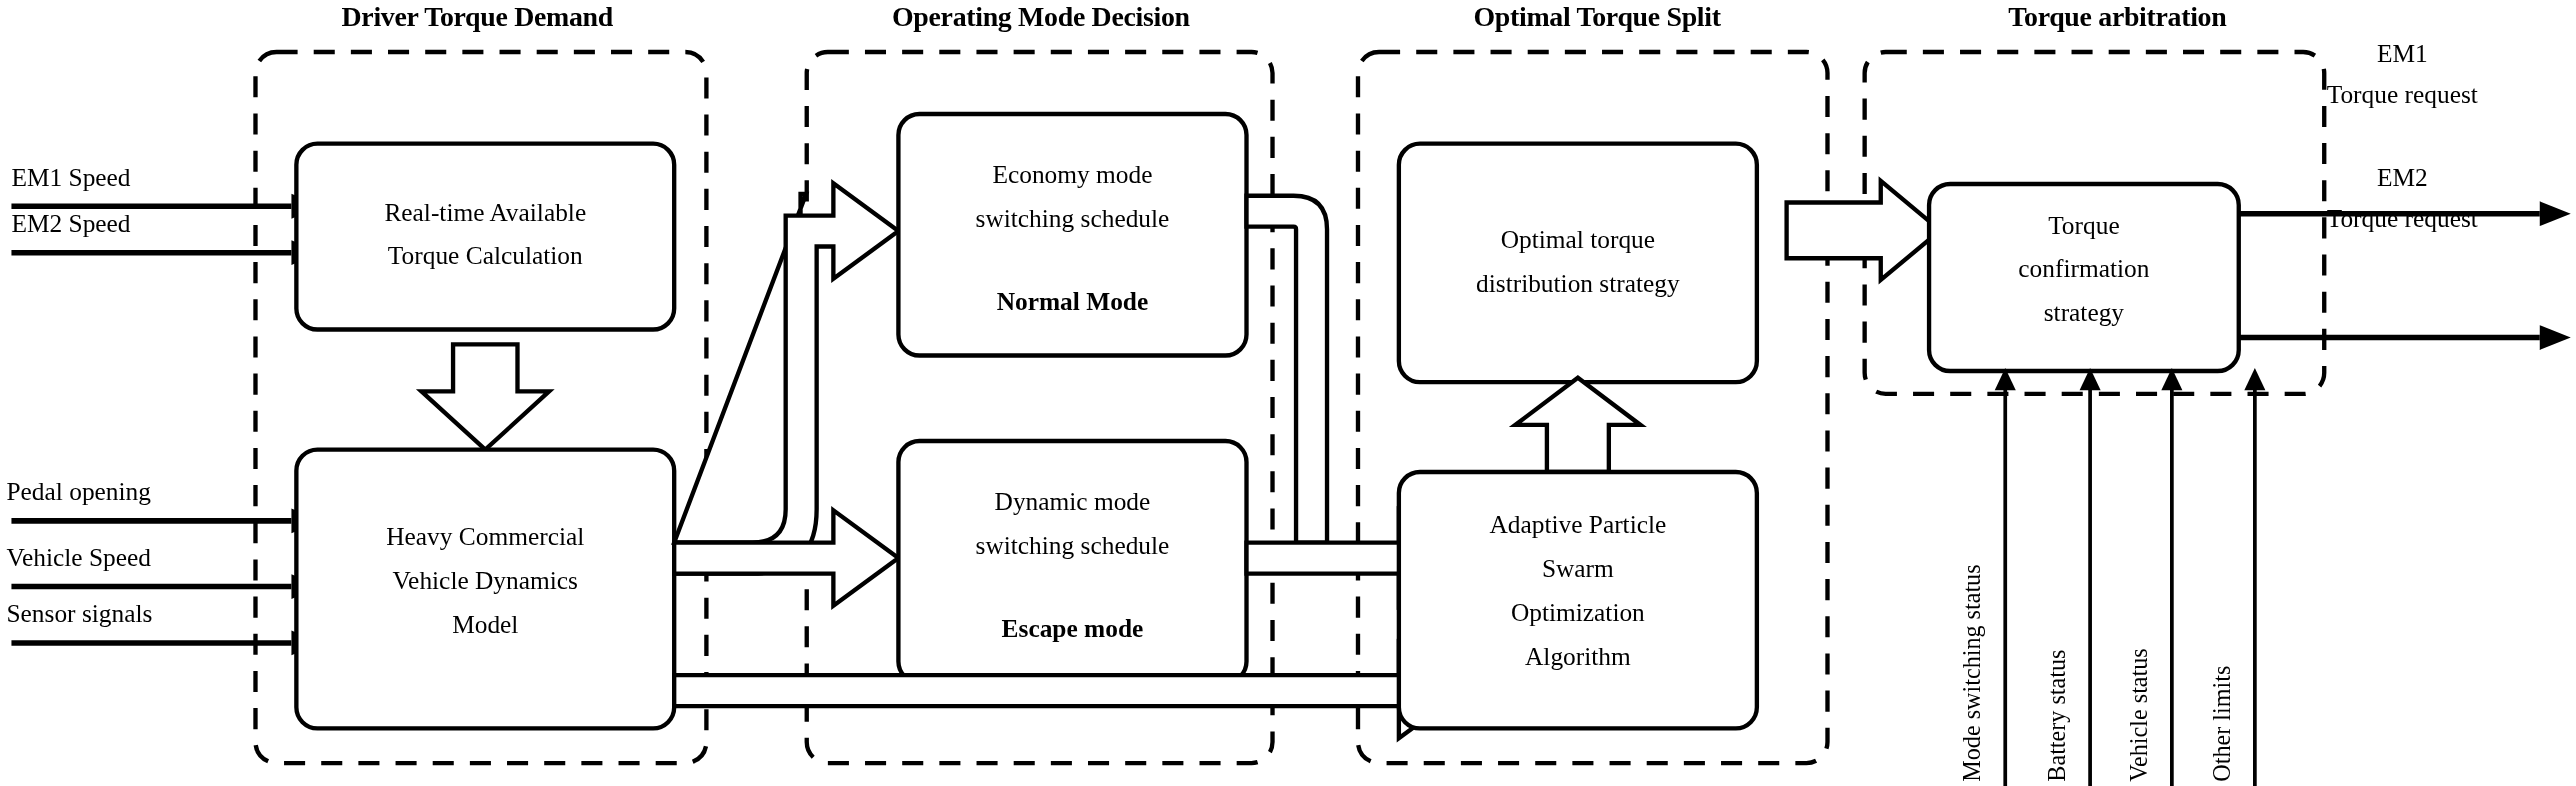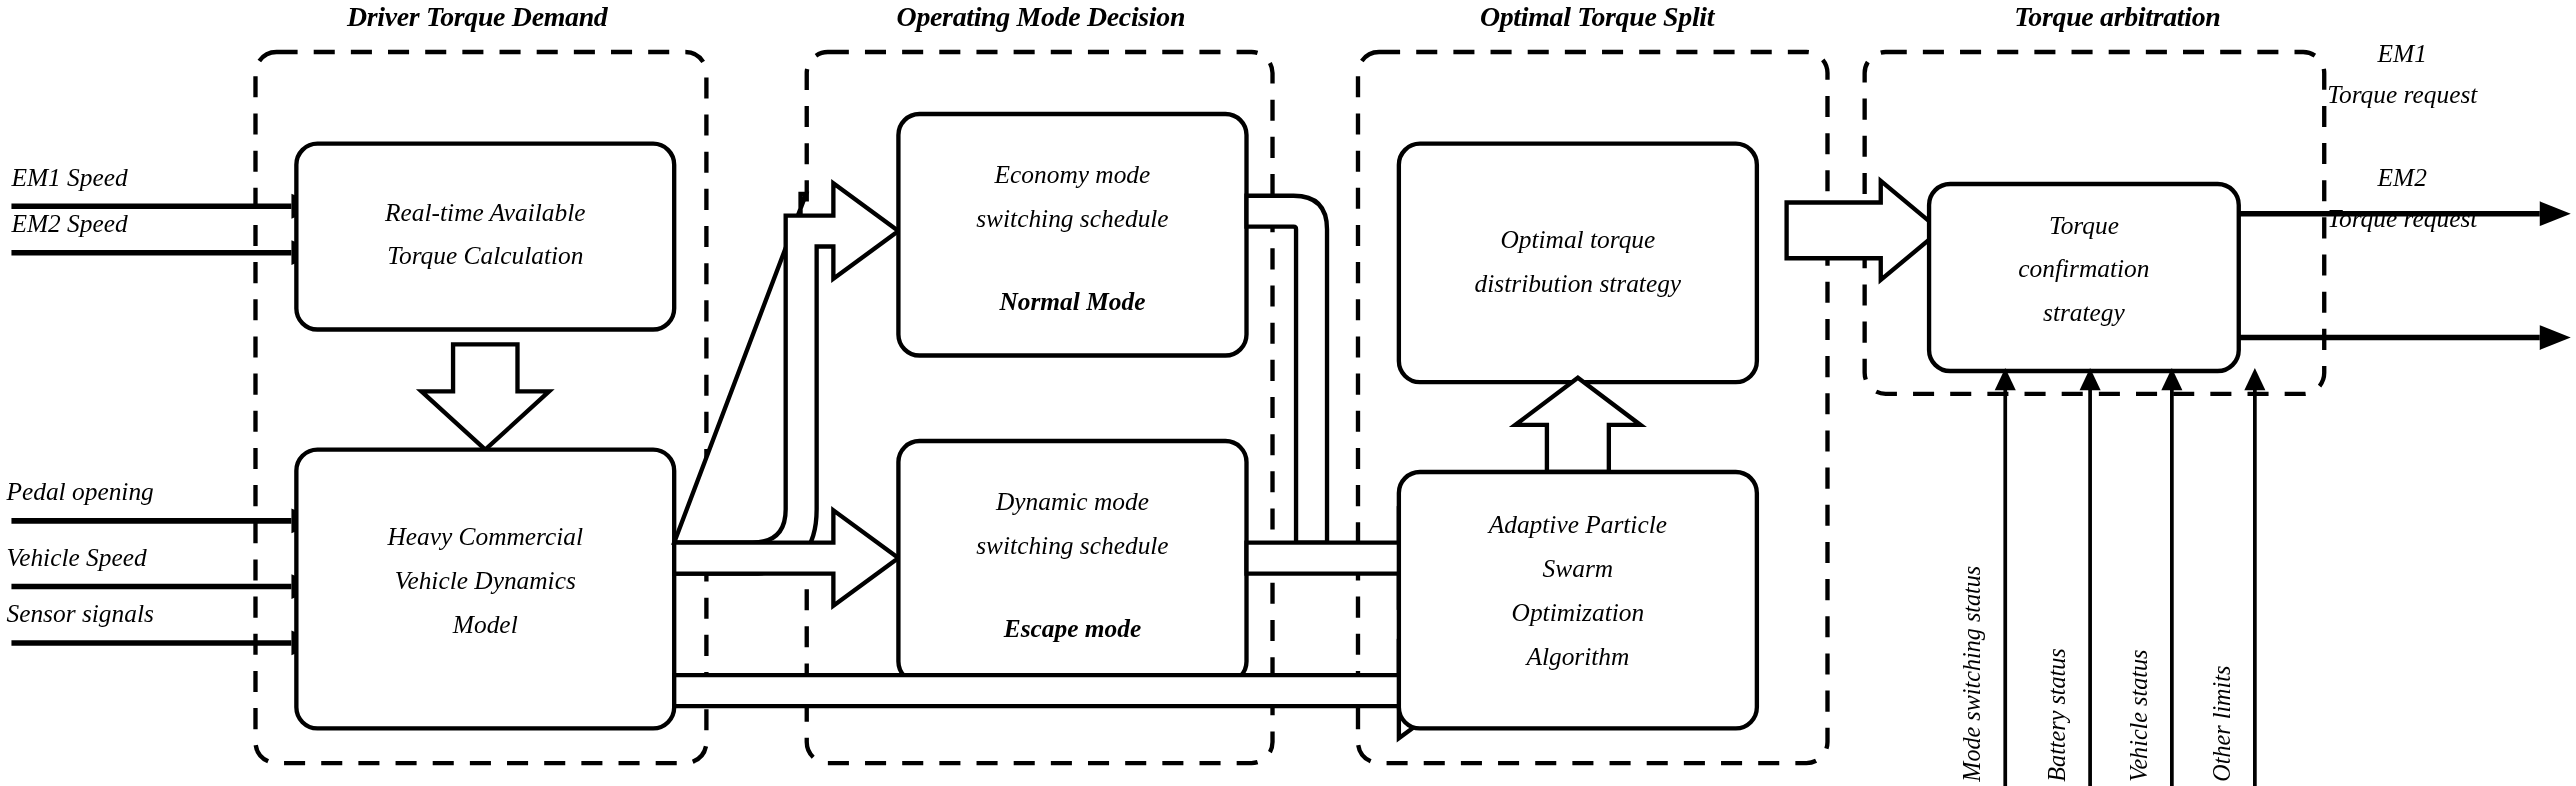--- a/index.html
+++ b/index.html
@@ -2,21 +2,20 @@
 <html style="font-size:10px"><head>
 <meta charset="utf-8">
 <style>
   html,body{margin:0;padding:0;background:#ffffff;}
   #stage{
     position:relative;
     width:2576px;height:786px;
     background:#ffffff;
     font-family:"Liberation Serif", serif;
     overflow:hidden;
-    font-style:italic;
   }
   svg#diagram{position:absolute;left:0;top:0;width:2576px;height:786px;}
 
   
   .dashed-group{
     fill:none;stroke:#000000;stroke-width:7;
     stroke-dasharray:34 26;stroke-linecap:butt;
   }
   .solid-box{
     fill:#ffffff;stroke:#000000;stroke-width:7;

